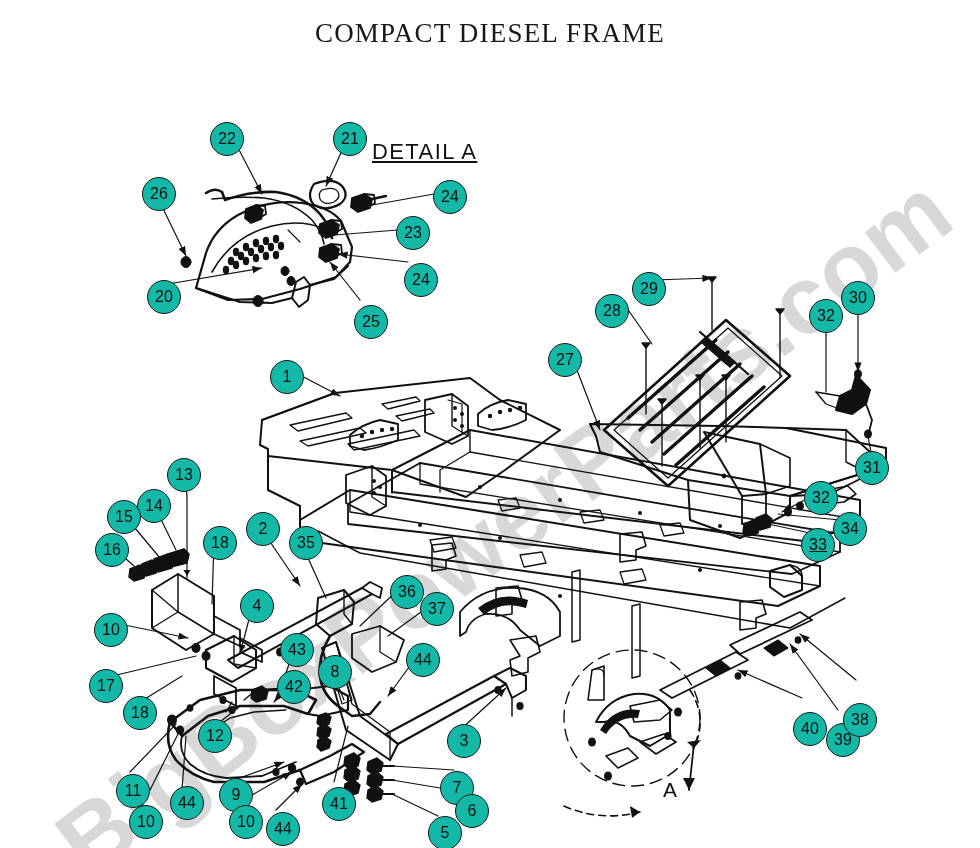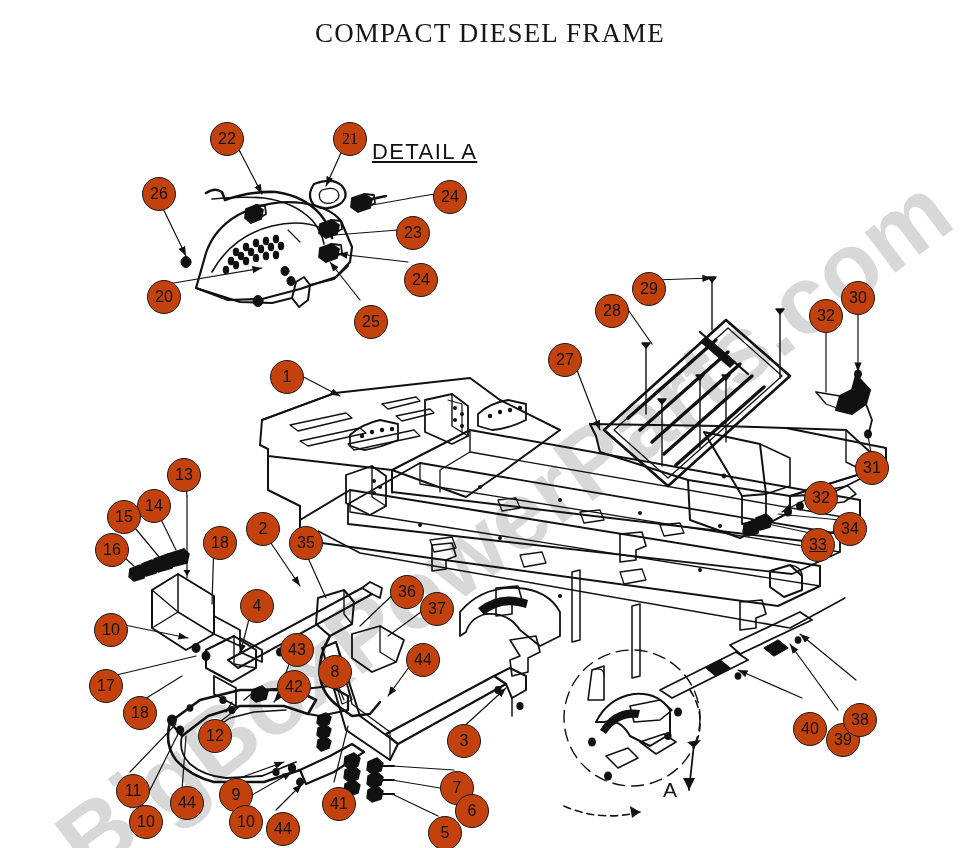--- a/index.html
+++ b/index.html
@@ -42,21 +42,21 @@
     transform-origin:0 0;
   }
   .wm1{left:36px;top:810px;transform:rotate(-37deg);}
 
   
   svg.art{position:absolute;left:0;top:0;width:980px;height:848px;}
 
   
   .callout{
     position:absolute;width:34px;height:34px;border-radius:50%;
-    border:1.6px solid #1a1a1a;background:#c2410c;
+    border:1.6px solid #1a1a1a;background:#14b8a6;
     display:flex;align-items:center;justify-content:center;
     font-family:"Liberation Sans",sans-serif;
     font-size:16px;color:#111;box-sizing:border-box;
     z-index:6;
   }
 </style>
 </head>
 <body>
 
 <div id="sheet">
@@ -486,21 +486,21 @@
 
         <path d="M802 698 L738 670" marker-end="url(#ar)"></path>
         <path d="M838 710 L790 644" marker-end="url(#ar)"></path>
         <path d="M856 680 L800 634" marker-end="url(#ar)"></path>
       </g>
     </g>
   </svg>
 
   <div id="callout-layer">
       <div class="callout" style="left: 210px; top: 122px;">22</div>
-      <div class="callout" style="left: 333px; top: 122px; font-family: Liberation Serif, serif;">21</div>
+      <div class="callout" style="left: 333px; top: 122px;">21</div>
       <div class="callout" style="left: 142px; top: 177px;">26</div>
       <div class="callout" style="left: 433px; top: 180px;">24</div>
       <div class="callout" style="left: 396px; top: 216px;">23</div>
       <div class="callout" style="left: 404px; top: 263px;">24</div>
       <div class="callout" style="left: 147px; top: 280px;">20</div>
       <div class="callout" style="left: 354px; top: 305px;">25</div>
       <div class="callout" style="left: 632px; top: 272px;">29</div>
       <div class="callout" style="left: 595px; top: 294px;">28</div>
       <div class="callout" style="left: 841px; top: 281px; text-align: center;">30</div>
       <div class="callout" style="left: 809px; top: 299px;">32</div>

